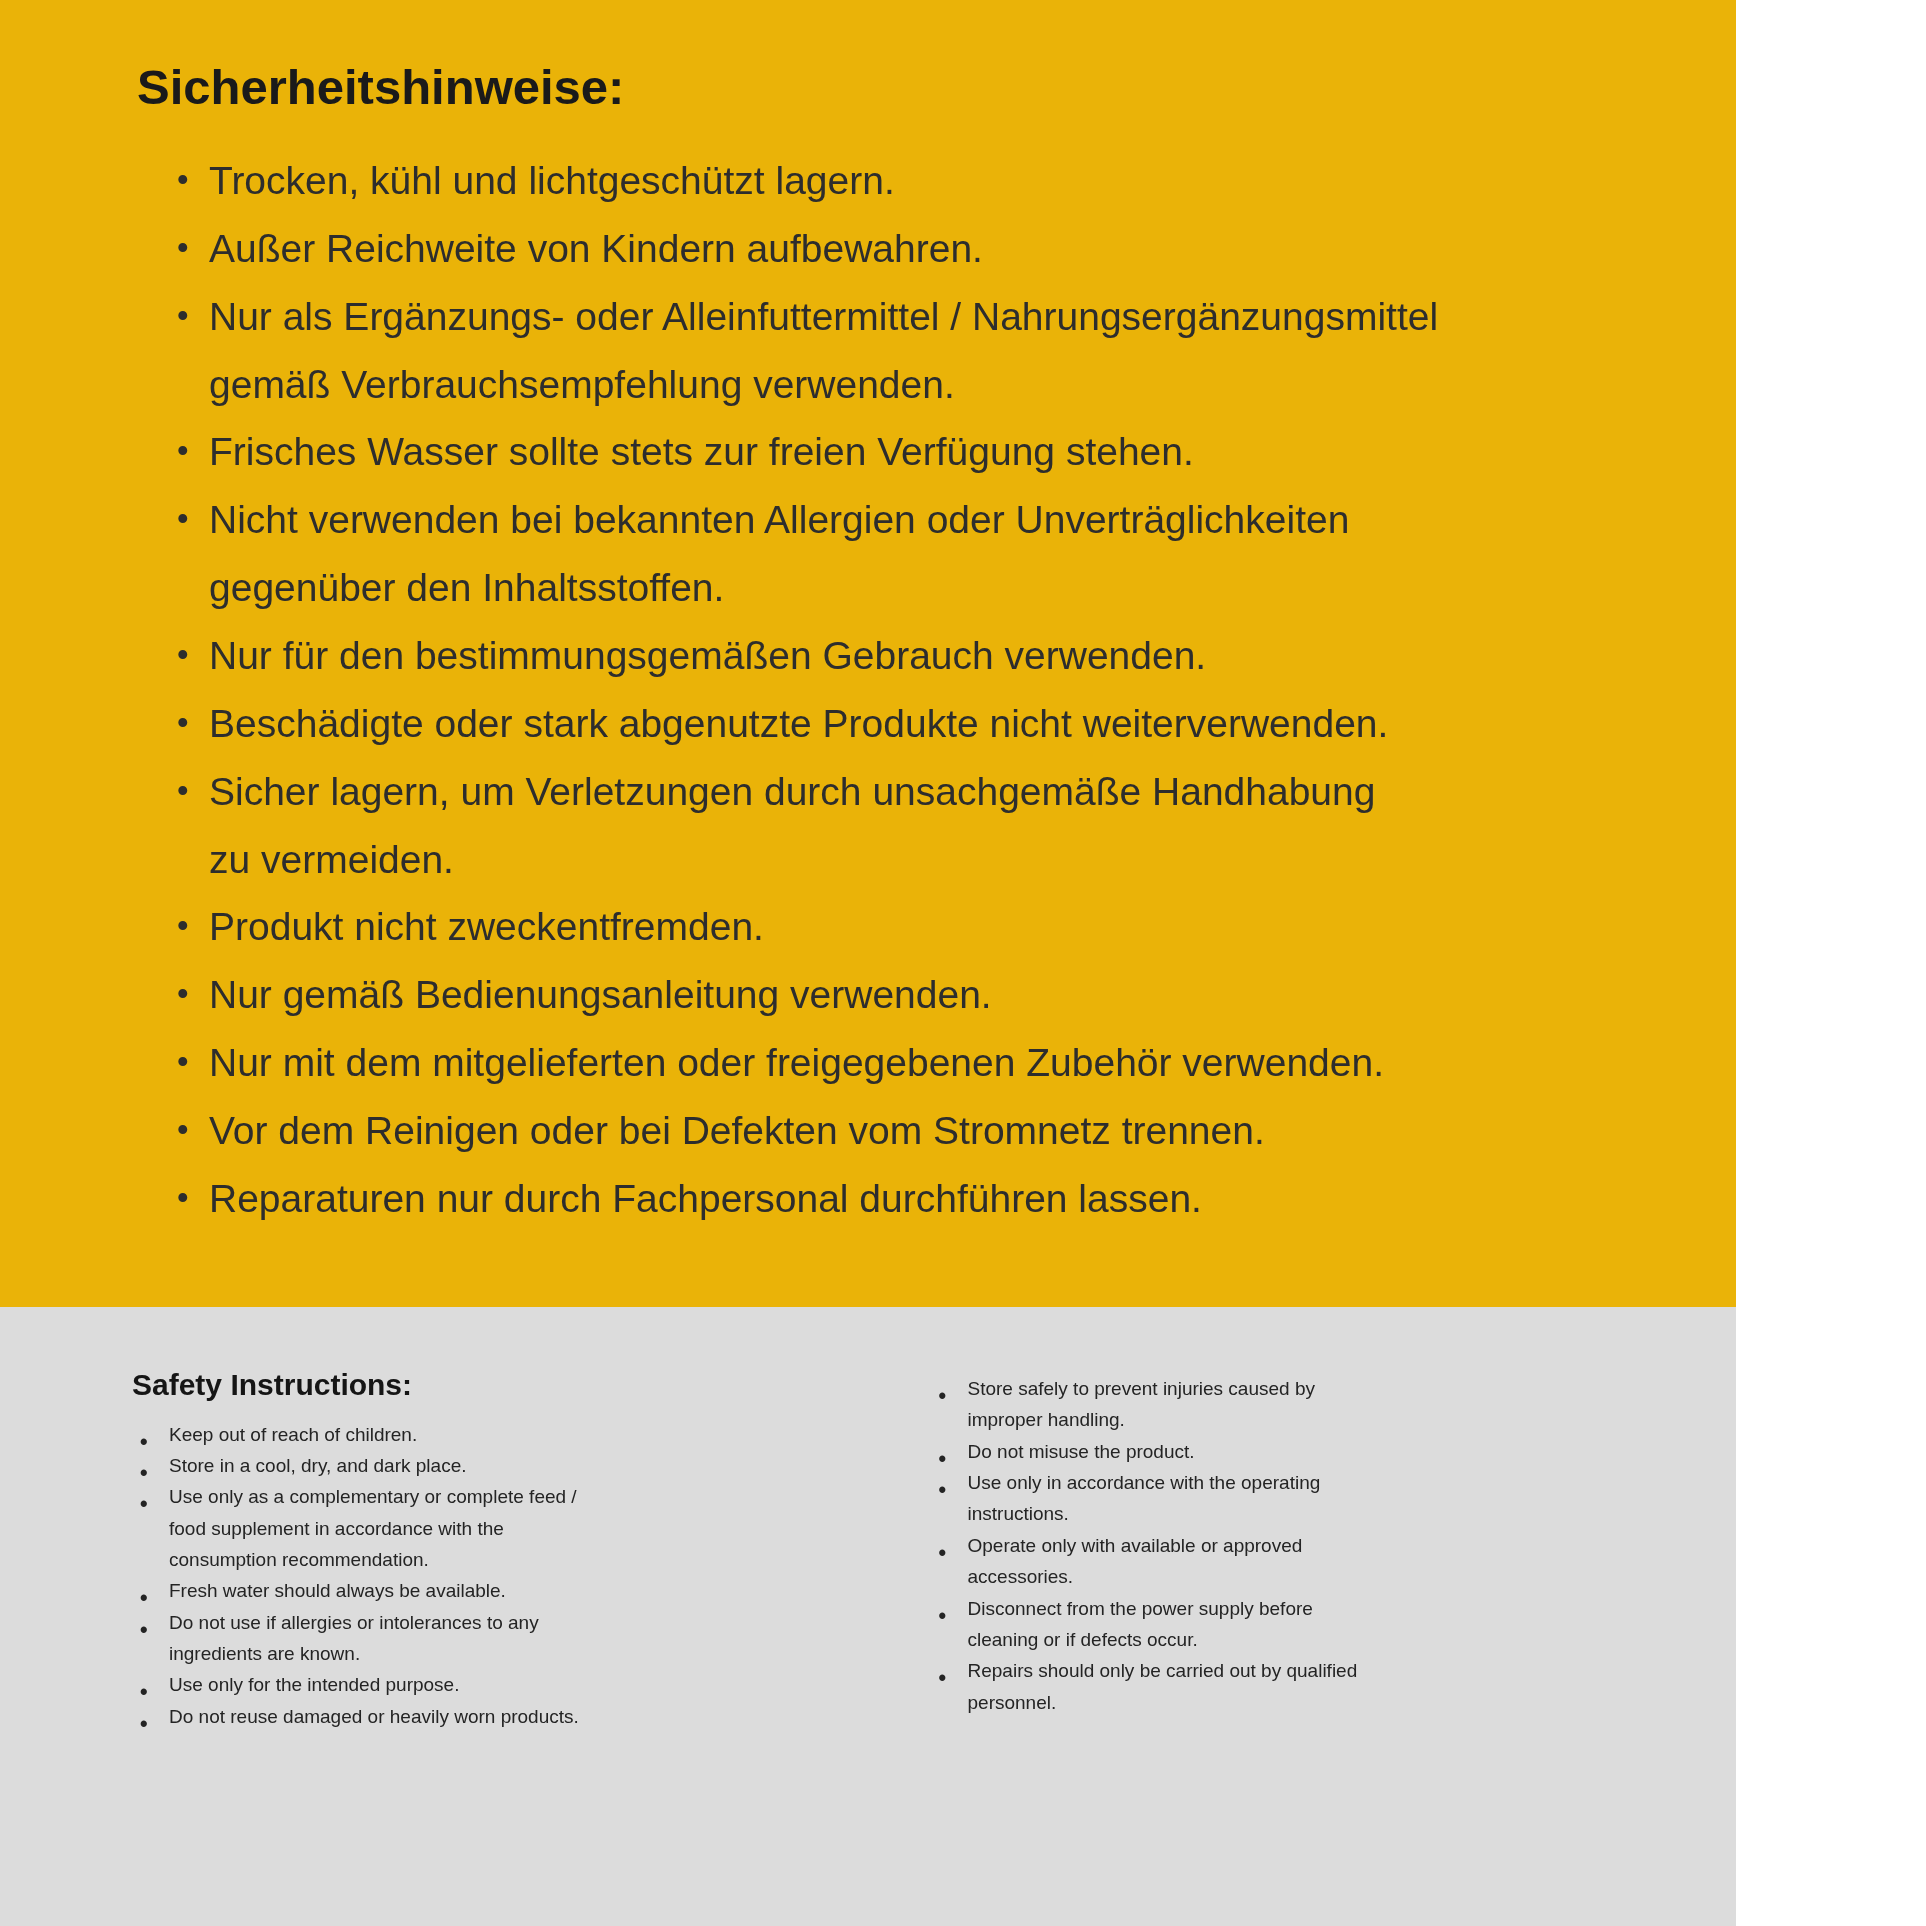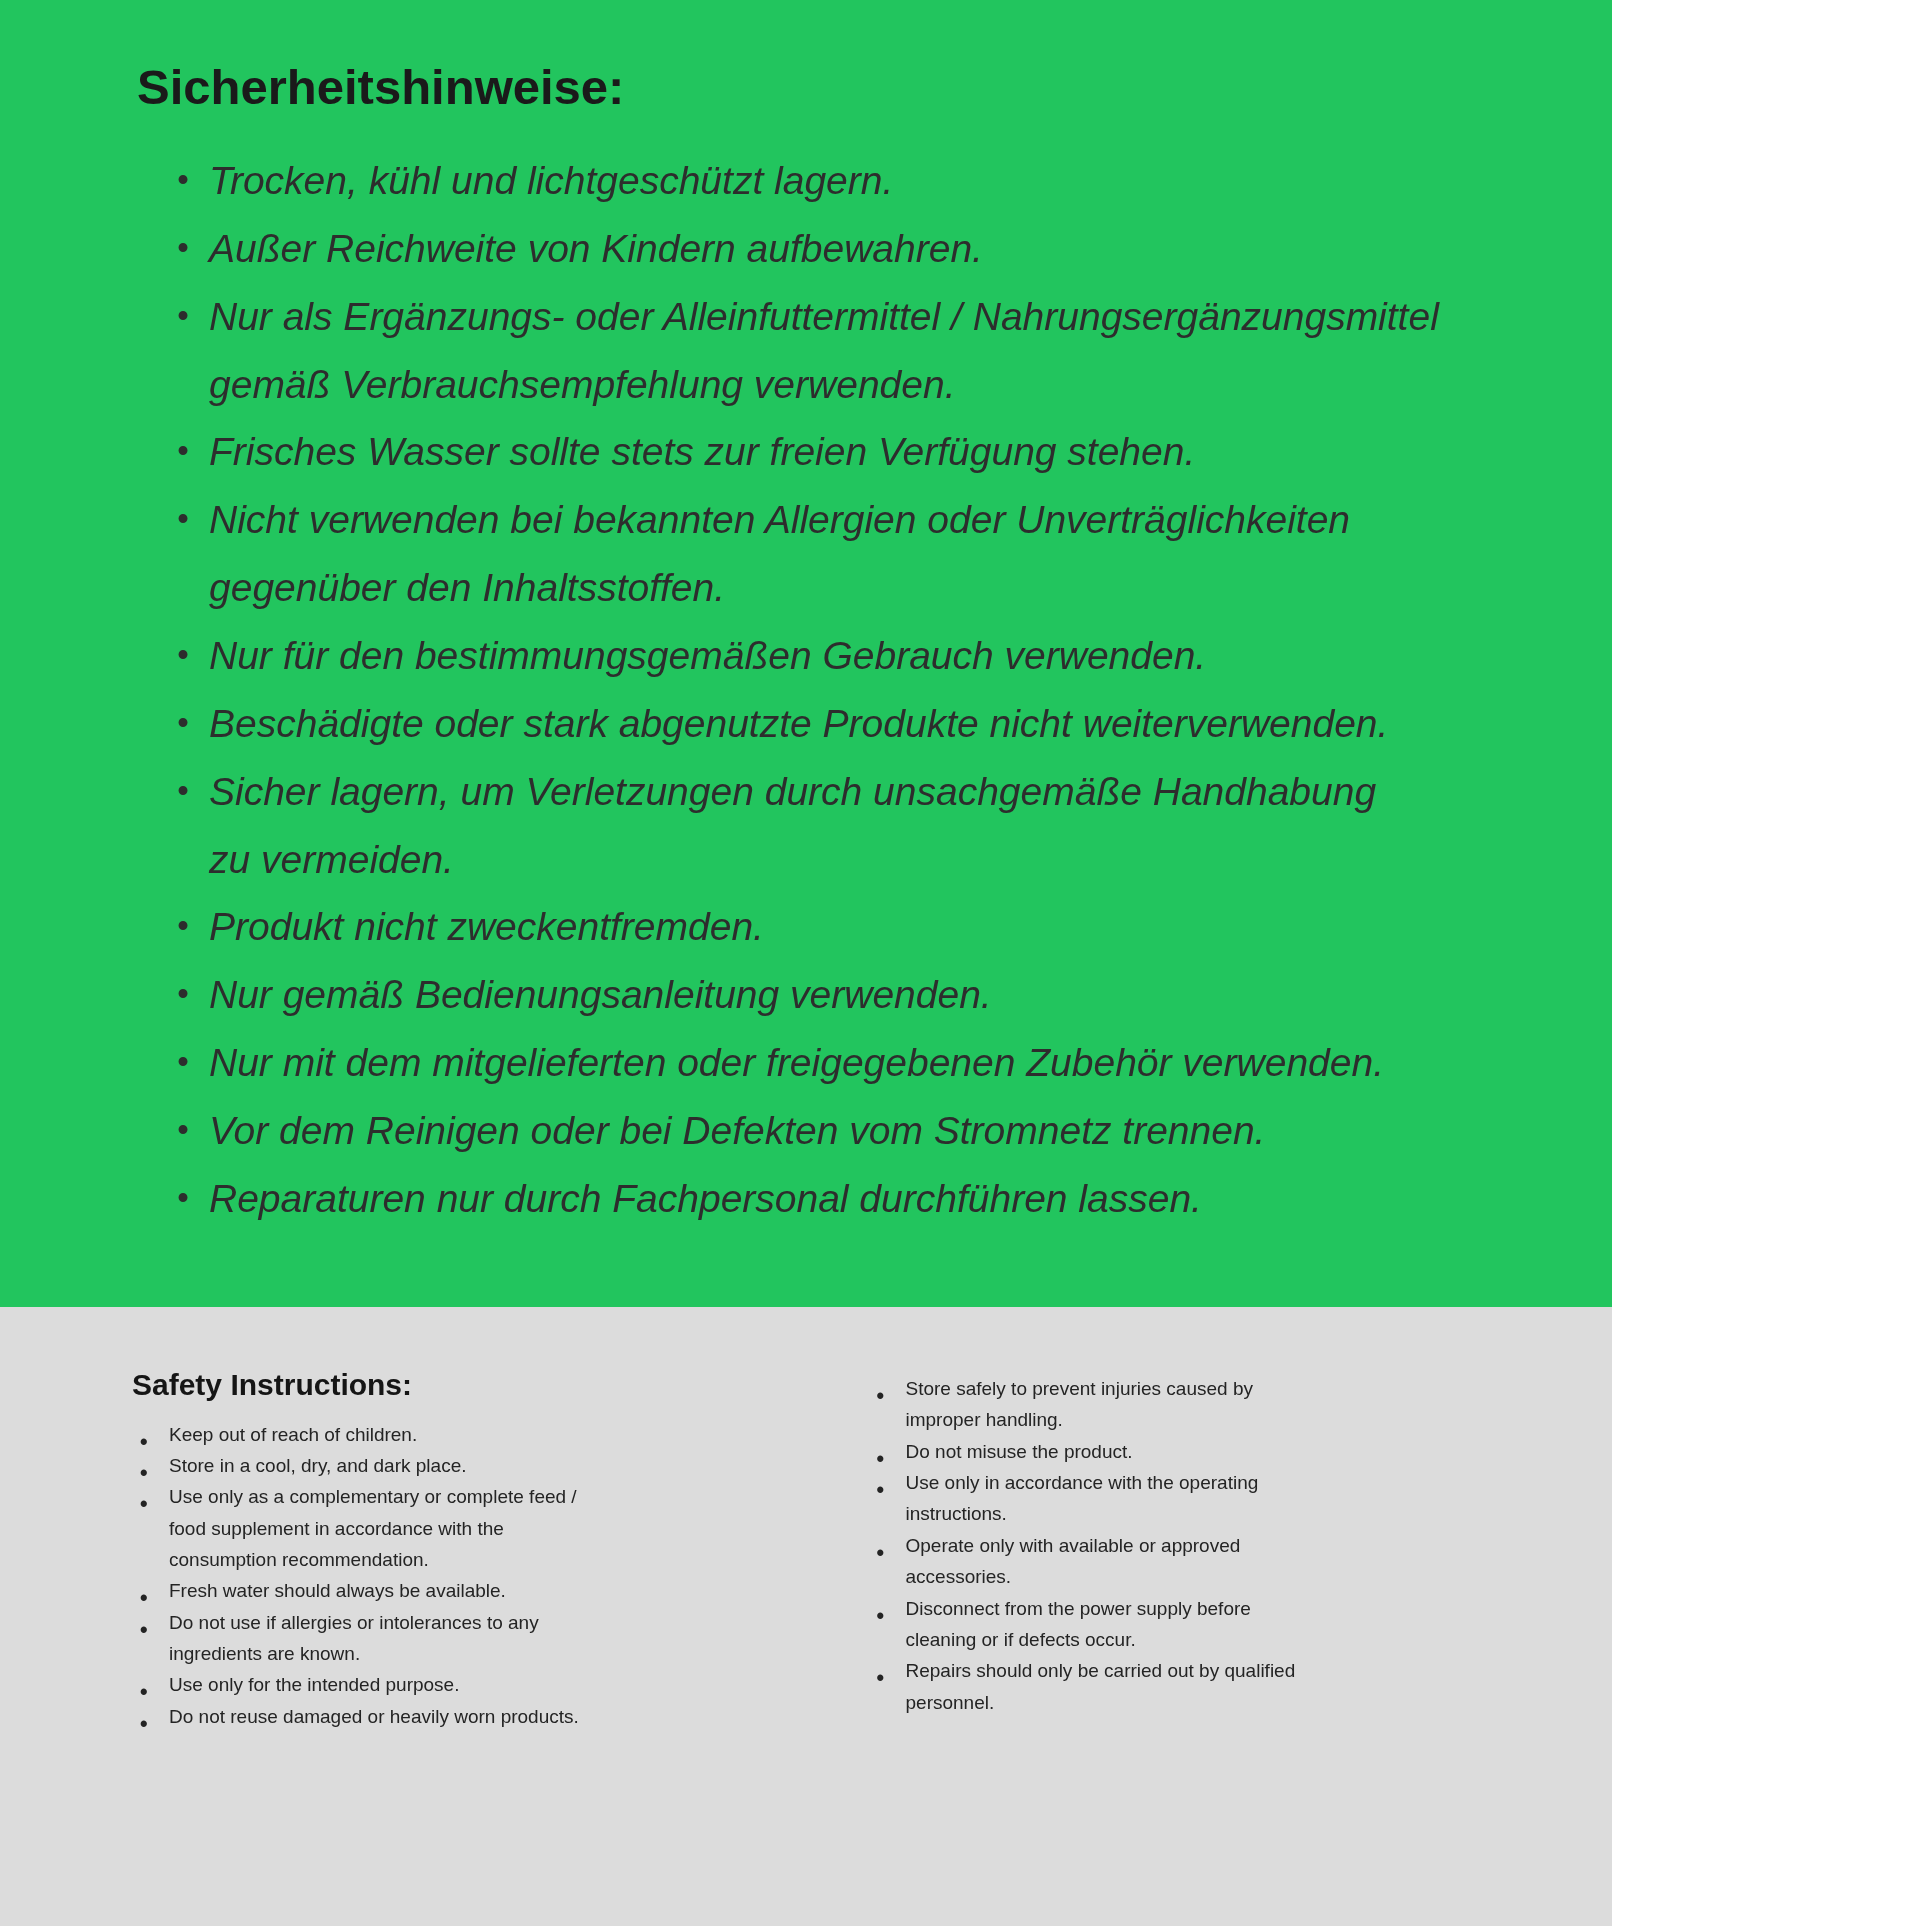--- a/index.html
+++ b/index.html
@@ -1,22 +1,22 @@
 <!DOCTYPE html>
 <html style="font-size:10.3px"><head>
 <meta charset="utf-8">
 <style>
   * { box-sizing: border-box; margin: 0; padding: 0; }
   html, body { background: #ffffff; }
   body { font-family: "Liberation Sans", sans-serif; color: #2d2d2d; }
 
   .page {
-    width: 1612px;
+    width: 1736px;
     height: 1926px;
-    background: #22c55e;
+    background: #eab308;
     overflow: hidden;
     position: relative;
   }
 
   
   .section-de {
     height: 1307px;
     padding: 59px 128px 0 137px;
   }
   .de-title {
@@ -29,21 +29,20 @@
   .de-list {
     list-style: none;
     font-size: 39px;
     line-height: 1.74;
     color: #2d2d2d;
   }
   .de-list li {
     position: relative;
     padding-left: 72px;
     white-space: pre-line;
-    font-style: italic;
   }
   .de-list li::before {
     content: "\2022";
     position: absolute;
     left: 40px;
     top: 0;
     font-size: 33px;
     line-height: 2.0;
     color: #2d2d2d;
   }

